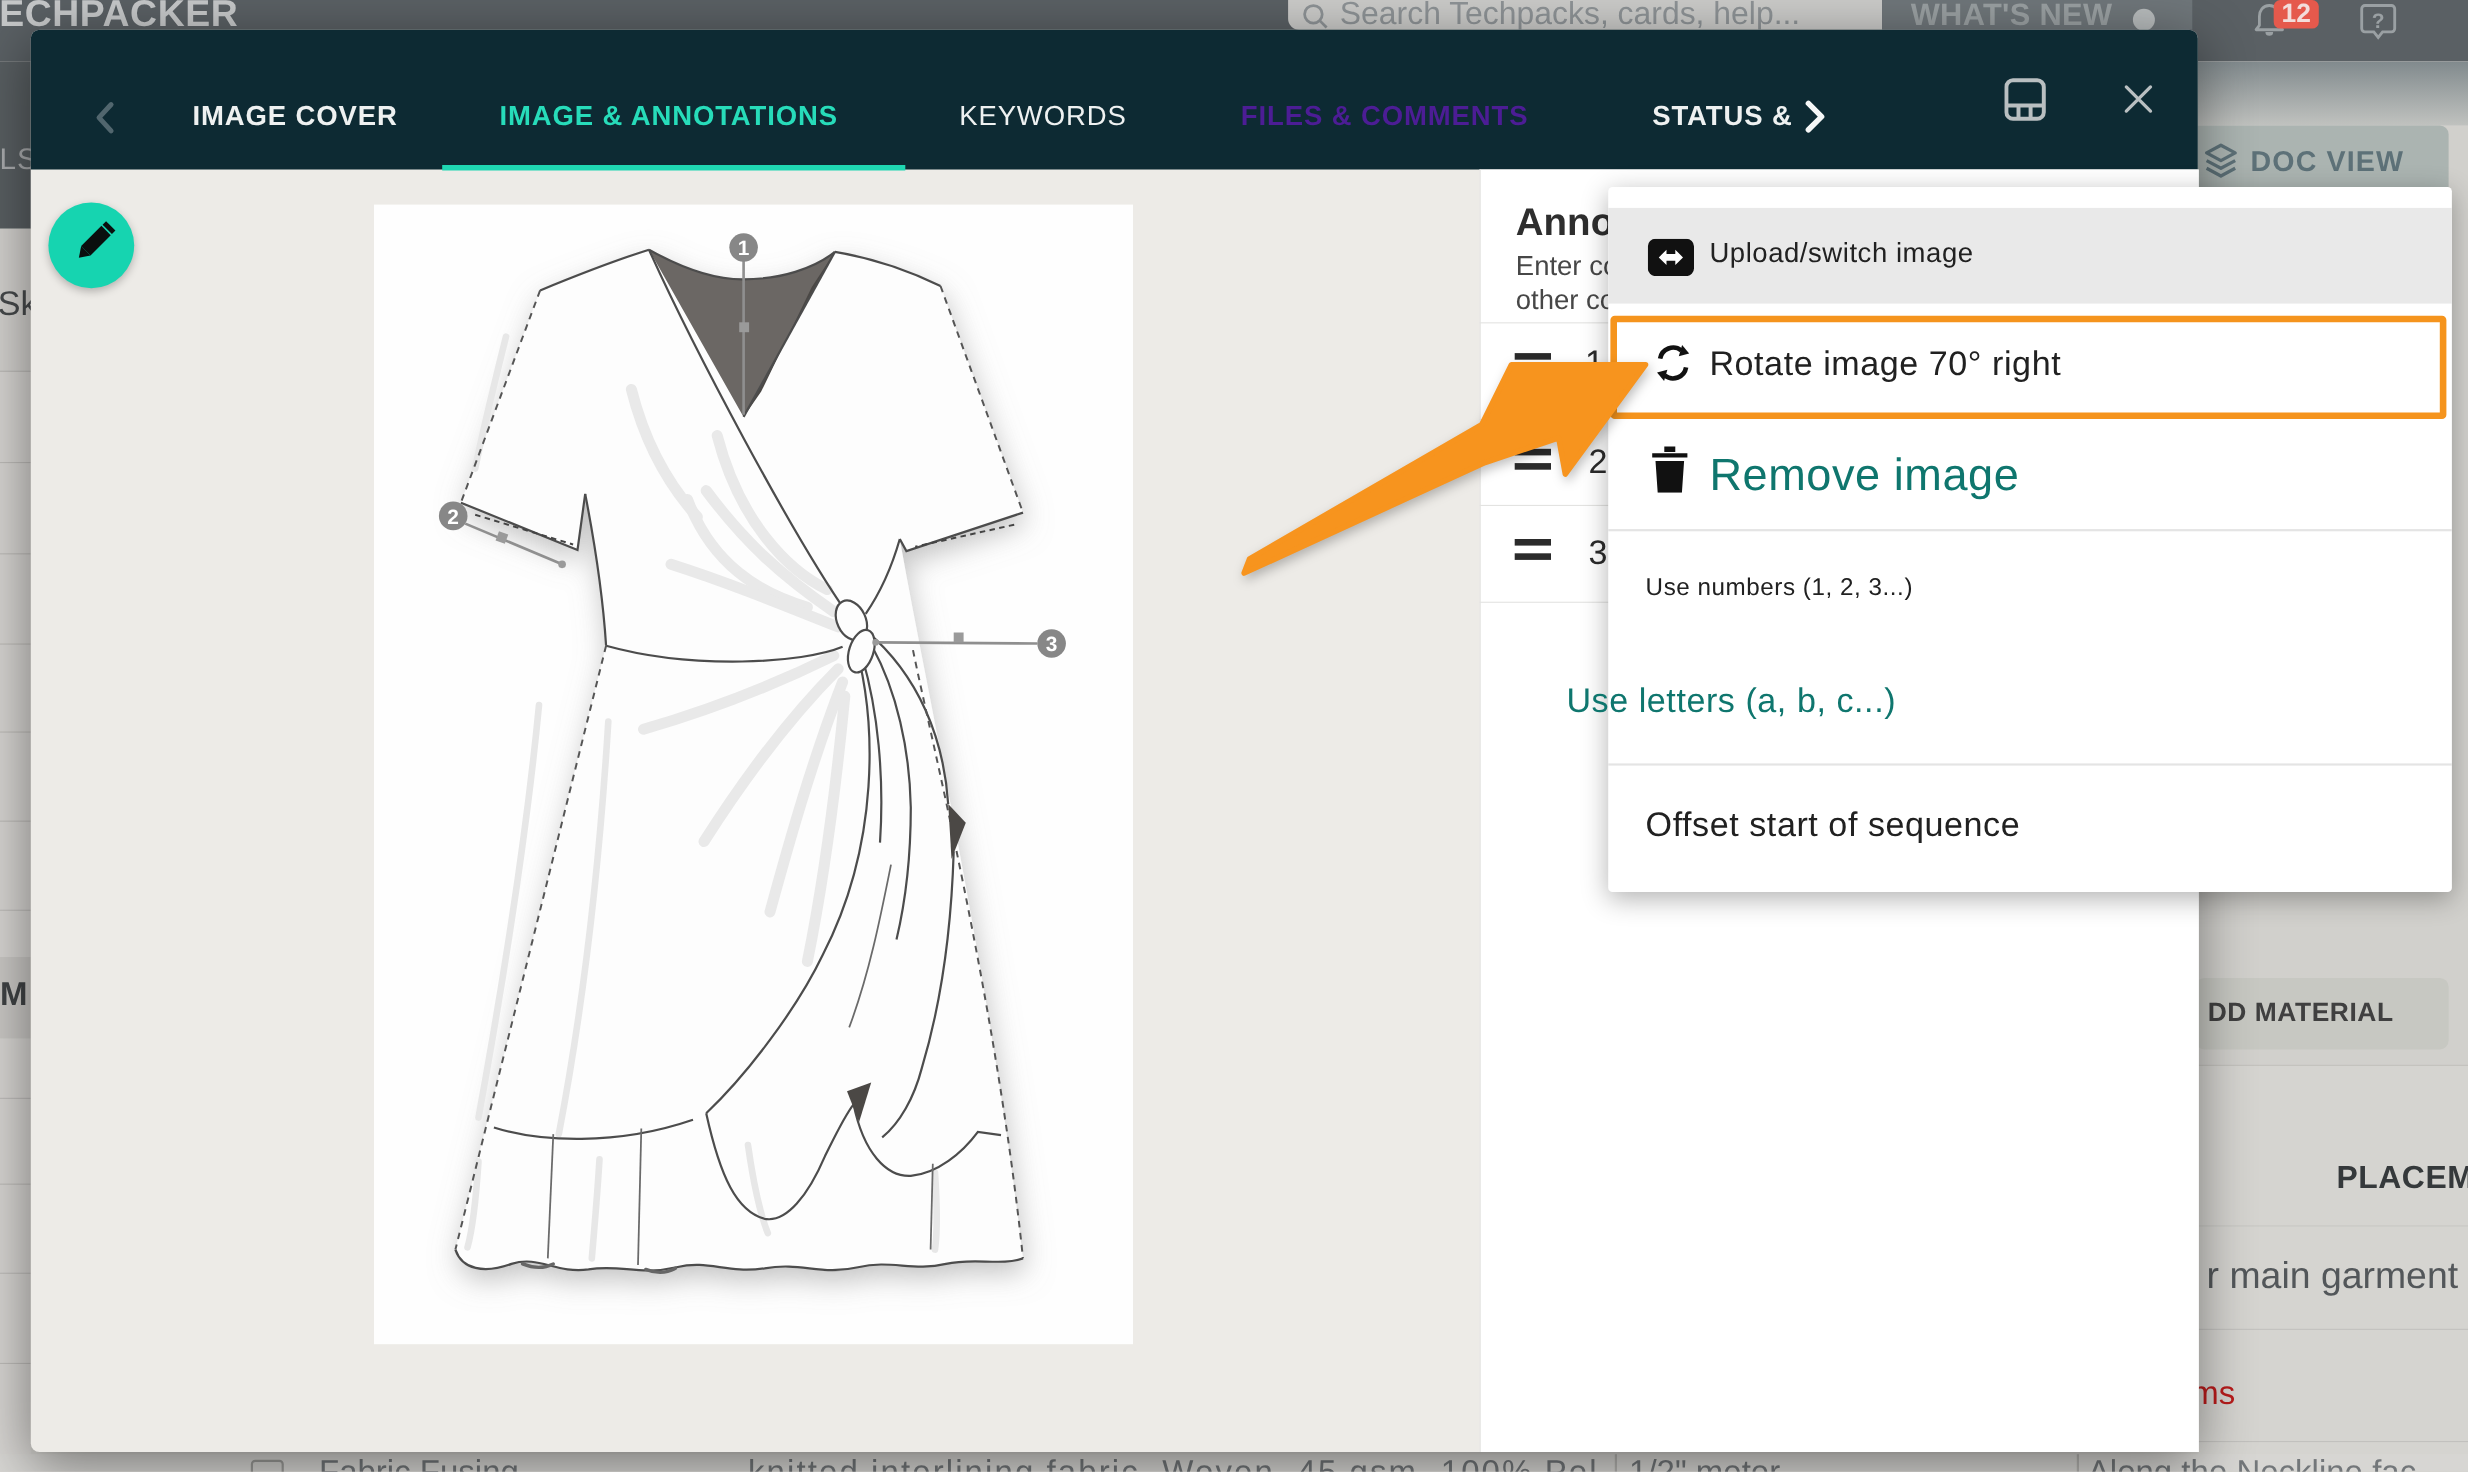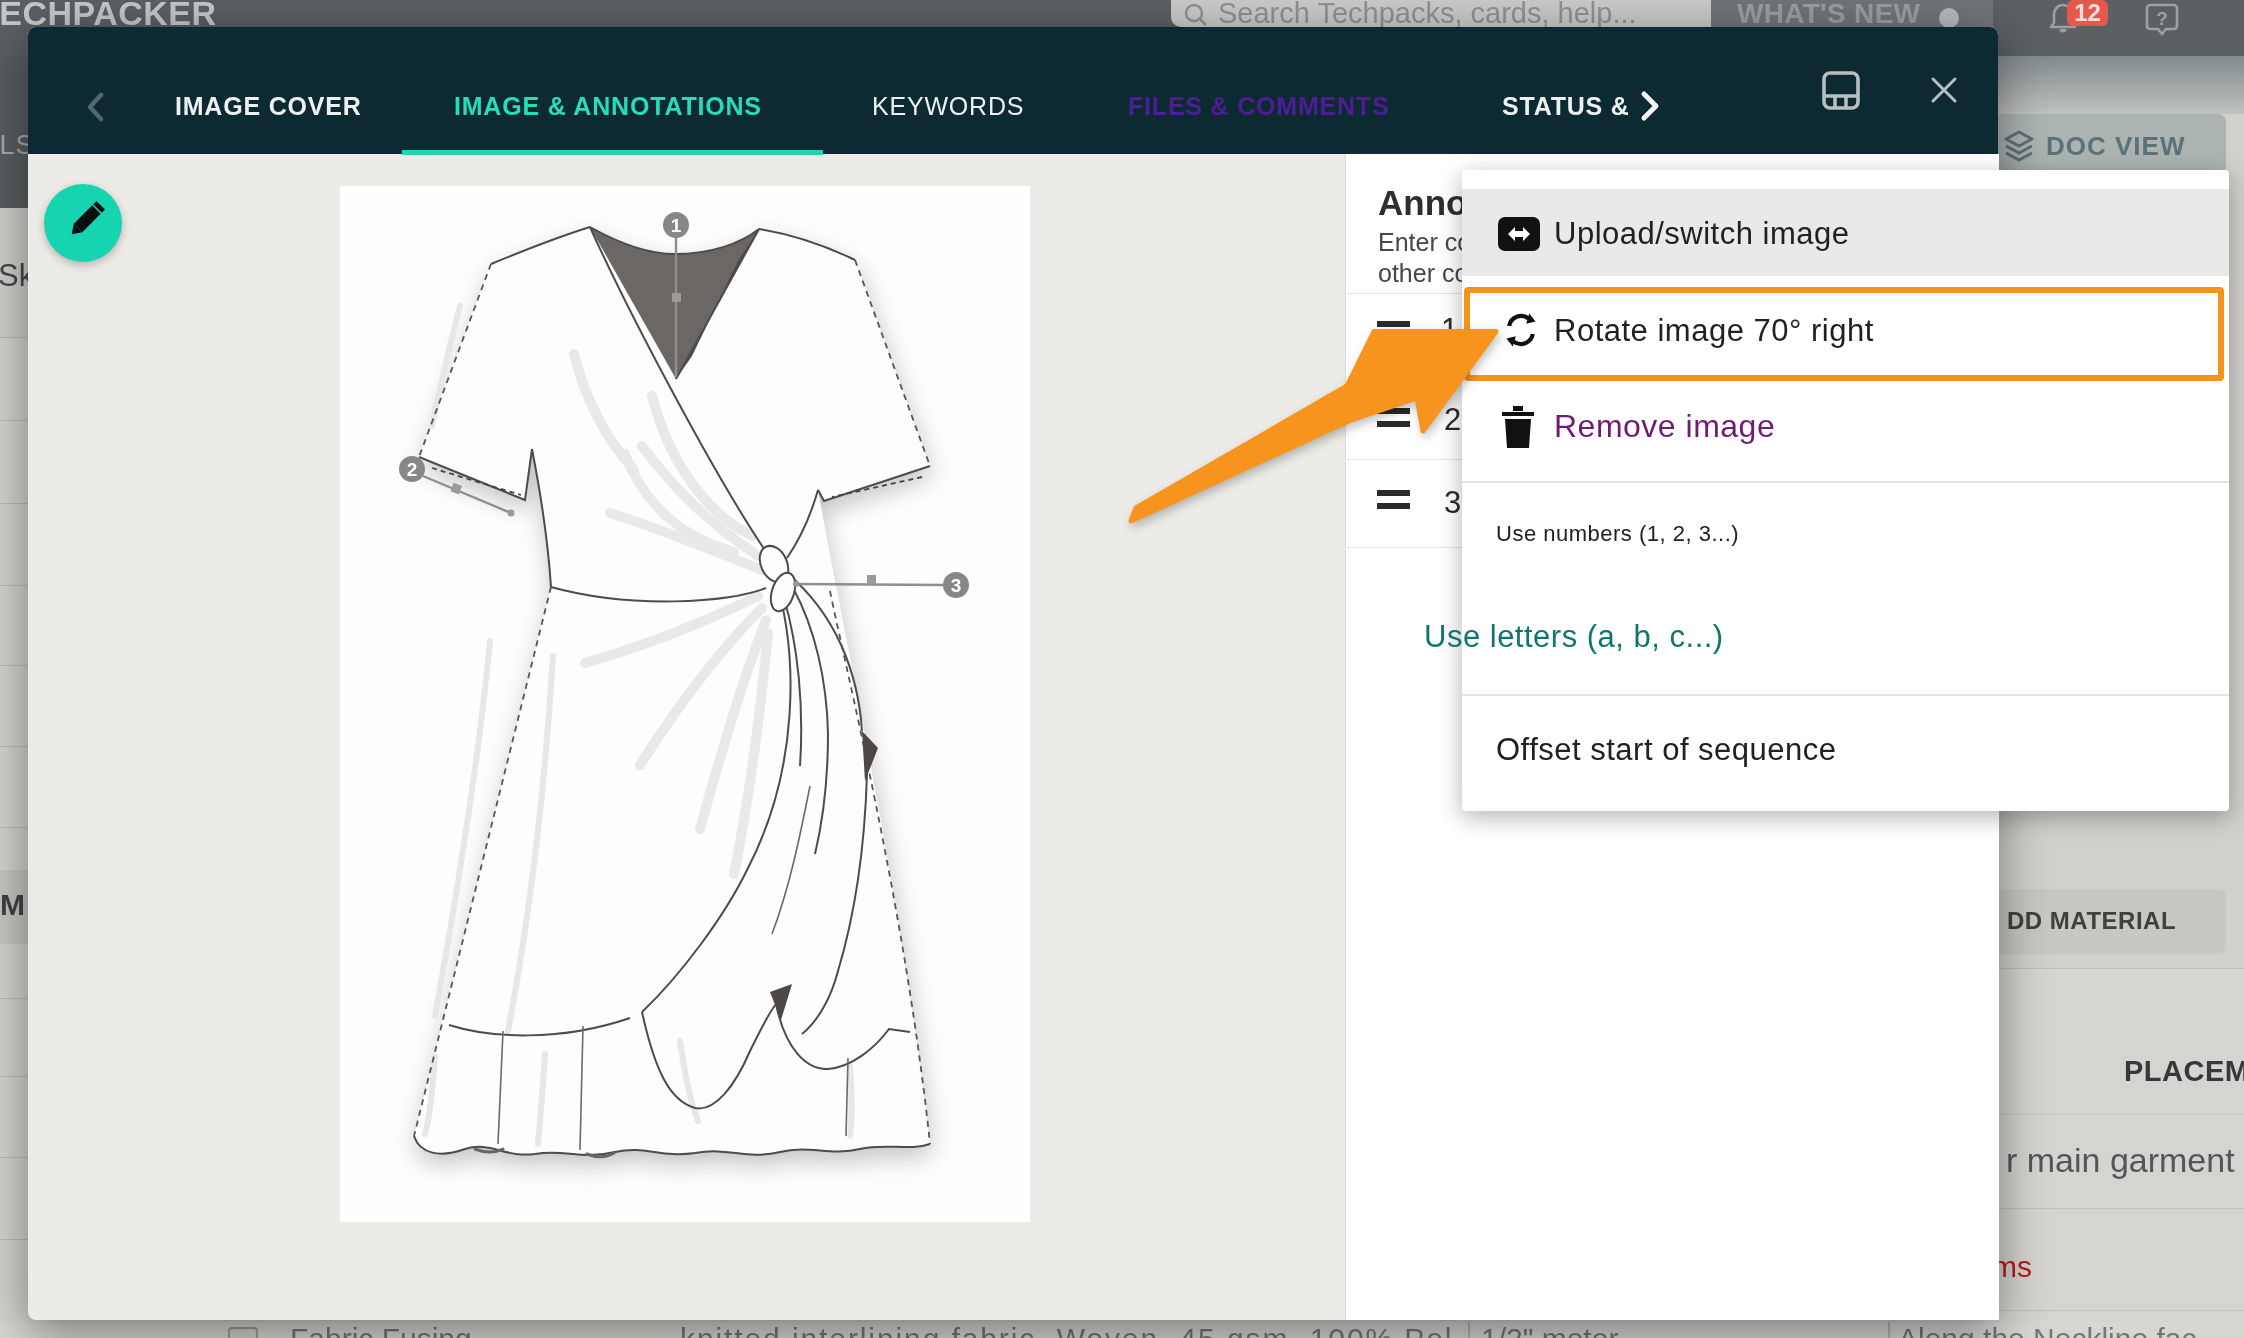--- a/index.html
+++ b/index.html
@@ -252,33 +252,33 @@
       <path d="M19 32 L31 32 L25 41 Z" fill="#0a0f0e"></path>
     </g>
   </svg>
 
 <div class="abs" style="left:1462px;top:170px;width:767px;height:641px;background:#ffffff;border-radius:4px;box-shadow:0 6px 24px rgba(0,0,0,0.3)"></div>
 <div class="abs" style="left:1462px;top:189px;width:767px;height:87px;background:#e9e9e9"></div>
 <svg class="abs" style="left:1498px;top:217px" width="42" height="34" viewBox="0 0 42 34">
     <rect x="0" y="0" width="42" height="34" rx="7" fill="#111"></rect>
     <path d="M10 17 L17 10 L17 14 L25 14 L25 10 L32 17 L25 24 L25 20 L17 20 L17 24 Z" fill="#fff"></path>
   </svg>
-<div class="abs" style="left:1554px;top:216px;font-size:31px;color:#212121;letter-spacing:0.5px">Upload/switch image</div>
+<div class="abs" style="left:1554px;top:216px;font-size:25px;color:#212121;letter-spacing:0.5px">Upload/switch image</div>
 <div class="abs" style="left:1464px;top:287px;width:748px;height:82px;border:6px solid #f5941d;border-radius:4px"></div>
 <svg class="abs" style="left:1501px;top:310px" width="40" height="40" viewBox="0 0 40 40">
     <path d="M8.2 16 A12 12 0 0 1 27.5 8.6" fill="none" stroke="#111" stroke-width="4.2"></path>
     <path d="M31.8 24 A12 12 0 0 1 12.5 31.4" fill="none" stroke="#111" stroke-width="4.2"></path>
     <path d="M28.2 3.6 L34.6 11.4 L25.2 13.8 Z" fill="#111"></path>
     <path d="M11.8 36.4 L5.4 28.6 L14.8 26.2 Z" fill="#111"></path>
   </svg>
 <div class="abs" style="left:1554px;top:313px;font-size:31px;color:#212121;letter-spacing:0.5px">Rotate image 70° right</div>
 <svg class="abs" style="left:1500px;top:404px" width="36" height="44" viewBox="0 0 36 44">
     <path d="M2 8 L34 8 L34 12 L2 12 Z M13 2 L23 2 L23 7 L13 7 Z M5 15 L31 15 L29 44 L7 44 Z" fill="#111"></path>
   </svg>
-<div class="abs" style="left:1554px;top:408px;font-size:32px;color:#701a75;letter-spacing:0.5px">Remove image</div>
+<div class="abs" style="left:1554px;top:408px;font-size:41px;color:#0f766e;letter-spacing:0.5px">Remove image</div>
 <div class="abs" style="left:1462px;top:481px;width:767px;height:2px;background:#e4e4e4"></div>
 <div class="abs" style="left:1496px;top:521px;font-size:22px;color:#212121;letter-spacing:0.5px">Use numbers (1, 2, 3...)</div>
 <div class="abs" style="left:1424px;top:619px;font-size:31px;color:#0f766e;letter-spacing:0.5px">Use letters (a, b, c...)</div>
 <div class="abs" style="left:1462px;top:694px;width:767px;height:2px;background:#e4e4e4"></div>
 <div class="abs" style="left:1496px;top:732px;font-size:31px;color:#212121;letter-spacing:0.5px">Offset start of sequence</div>
 
 <svg class="abs" style="left:1100px;top:300px;filter:drop-shadow(2px 4px 5px rgba(0,0,0,0.25))" width="440" height="260" viewBox="0 0 440 260">
 <path d="M31 221 L36 208 L247 86 L274 31.5 L396 31.5 L323 131 L317 98 L250 120.5 Z" fill="#f7941e" stroke="#f7941e" stroke-width="5" stroke-linejoin="round" stroke-linecap="round"></path>
 </svg>
 

